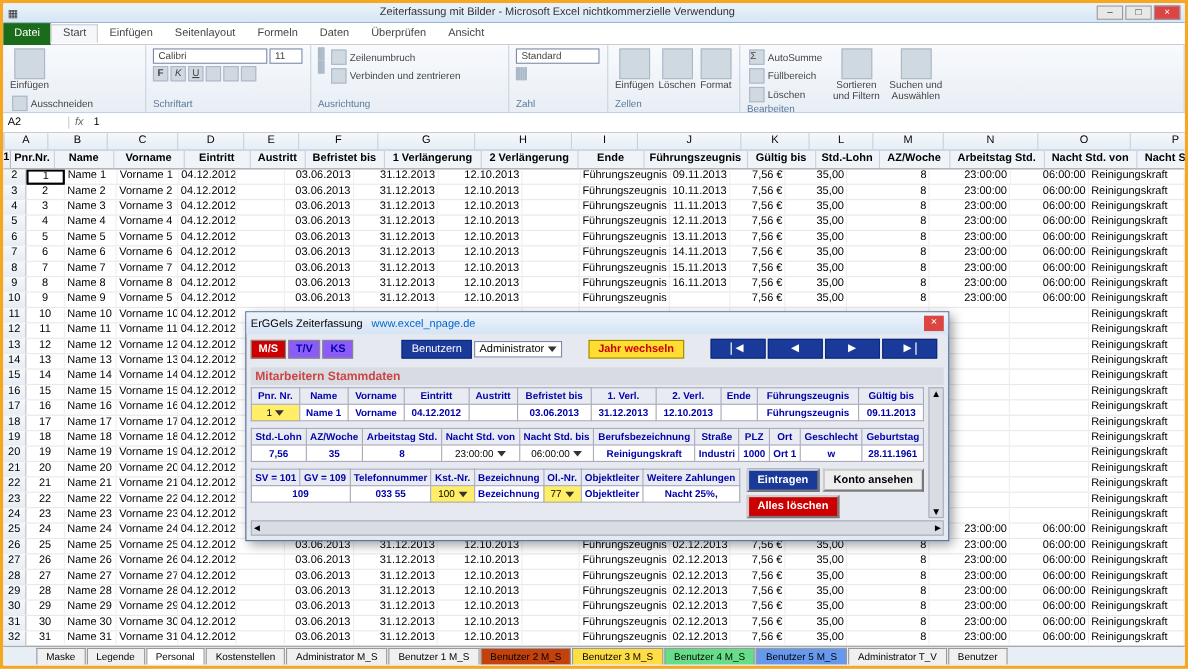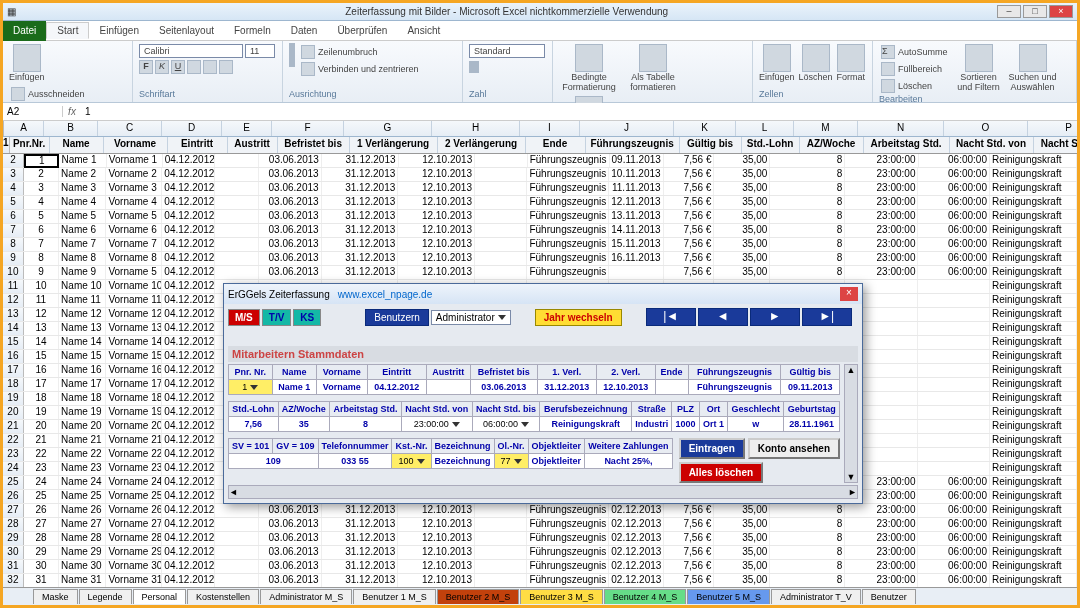--- a/index.html
+++ b/index.html
@@ -43,24 +43,24 @@
 .stab.c2{background:#c2410c}
 .stab.c3{background:#ffdd44}
 .stab.c4{background:#66dd88}
 .stab.c5{background:#6699ee}
 
 .dialog{position:absolute;top:280px;left:220px;width:640px;background:#e6eaf0;border:1px solid #4a6a9a;box-shadow:3px 3px 10px rgba(0,0,0,.4);z-index:10}
 .dlg-title{background:linear-gradient(#eef4fb,#d6e4f5);height:20px;display:flex;align-items:center;padding:0 4px;font-size:10px;justify-content:space-between}
 .dlg-title .tleft{display:flex;gap:8px}
 .dlg-close{width:18px;height:14px;background:#d44;color:#fff;text-align:center;line-height:12px;font-size:10px}
 .dlg-body{padding:4px;font-size:10px}
-.dlg-toolbar{display:flex;align-items:center;gap:2px;margin-bottom:20px}
+.dlg-toolbar{display:flex;align-items:center;gap:2px;margin-bottom:8px}
 .tbtn{padding:2px 6px;border:1px solid #888;font-weight:bold;font-size:10px}
 .tbtn.red{background:#c00;color:#fff}
-.tbtn.gray{background:#14b8a6;color:#00a}
+.tbtn.gray{background:#8b5cf6;color:#00a}
 .dlg-toolbar .btnblue{background:#1a3a9a;color:#fff;padding:2px 8px;border:1px solid #0a2a7a}
 .dlg-toolbar .btnyellow{background:#ffdd33;color:#c00;padding:2px 8px;font-weight:bold;border:1px solid #998800}
 .navbtns{display:flex;gap:2px}
 .navbtn{background:#1a3a9a;color:#fff;width:50px;height:18px;text-align:center;border:1px solid #0a2a7a;font-size:12px;line-height:14px}
 .section-title{background:#d8dce2;padding:2px 4px;font-weight:bold;color:#c44;font-size:11px;margin-bottom:2px}
 .dlg-table{width:100%;border-collapse:collapse;font-size:9px;margin-bottom:6px}
 .dlg-table th{background:#e8ecf2;border:1px solid #aab;padding:2px 3px;font-weight:bold;color:#00a}
 .dlg-table td{background:#fff;border:1px solid #aab;padding:2px 3px;text-align:center}
 .dlg-table td.yel{background:#ffee66}
 .dlg-table td.blue{color:#00a;font-weight:bold}
@@ -158,37 +158,20 @@
         </div>
       </div>
       <div class="lbl">Ausrichtung</div>
     </div>
     <div class="ribgroup" style="width:90px">
       <div class="ribbtns" style="flex-direction:column">
         <span class="combo" style="width:76px">Standard</span>
         <div><span class="ribicon"></span><span class="ribicon"></span><span class="ribicon"></span><span class="ribicon"></span><span class="ribicon"></span></div>
       </div>
       <div class="lbl">Zahl</div>
-    </div>
-    <div class="ribgroup" style="width:200px">
-      <div class="ribbtns">
-        <div style="display:flex;flex-direction:column;align-items:center">
-            <div class="bigicon"></div>
-            <span style="max-width:60px;text-align:center">Bedingte Formatierung</span>
-          </div>
-        <div style="display:flex;flex-direction:column;align-items:center">
-            <div class="bigicon"></div>
-            <span style="max-width:60px;text-align:center">Als Tabelle formatieren</span>
-          </div>
-        <div style="display:flex;flex-direction:column;align-items:center">
-            <div class="bigicon"></div>
-            <span style="max-width:60px;text-align:center">Zellenformatvorlagen</span>
-          </div>
-      </div>
-      <div class="lbl">Formatvorlagen</div>
     </div>
     <div class="ribgroup" style="width:120px">
       <div class="ribbtns">
         <div style="display:flex;flex-direction:column;align-items:center">
             <div class="bigicon"></div>
             <span>Einfügen</span>
           </div>
         <div style="display:flex;flex-direction:column;align-items:center">
             <div class="bigicon"></div>
             <span>Löschen</span>

